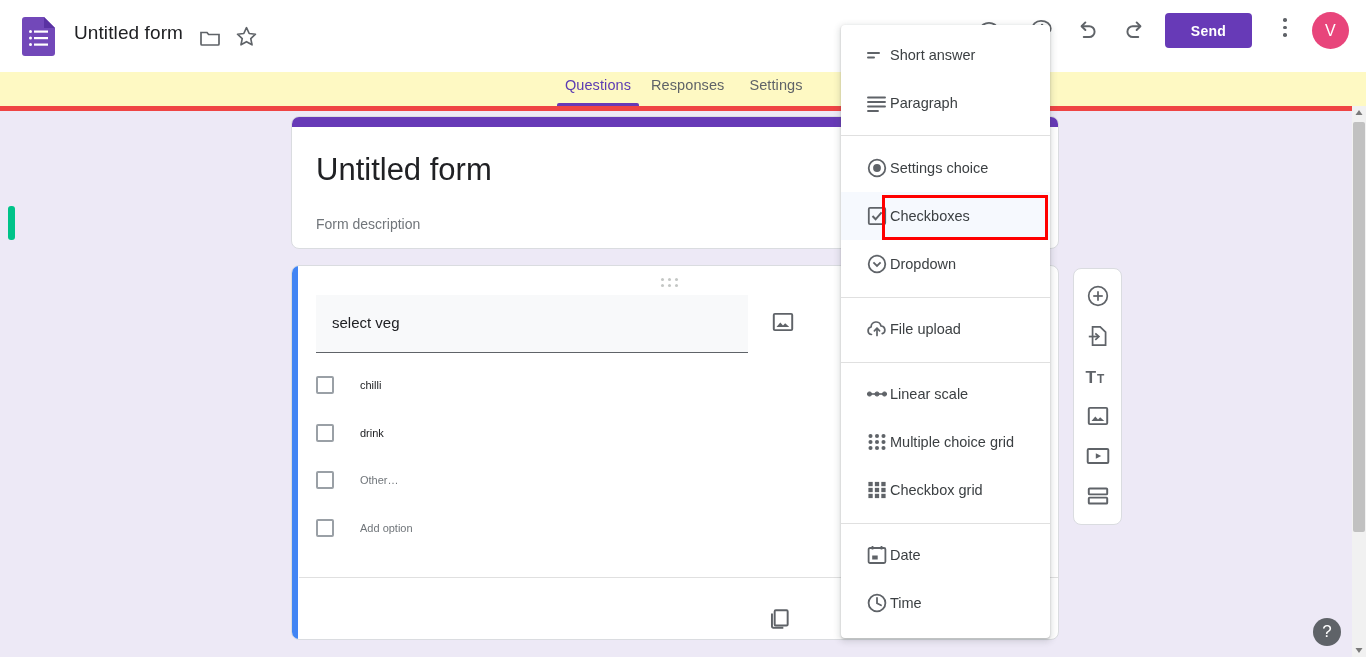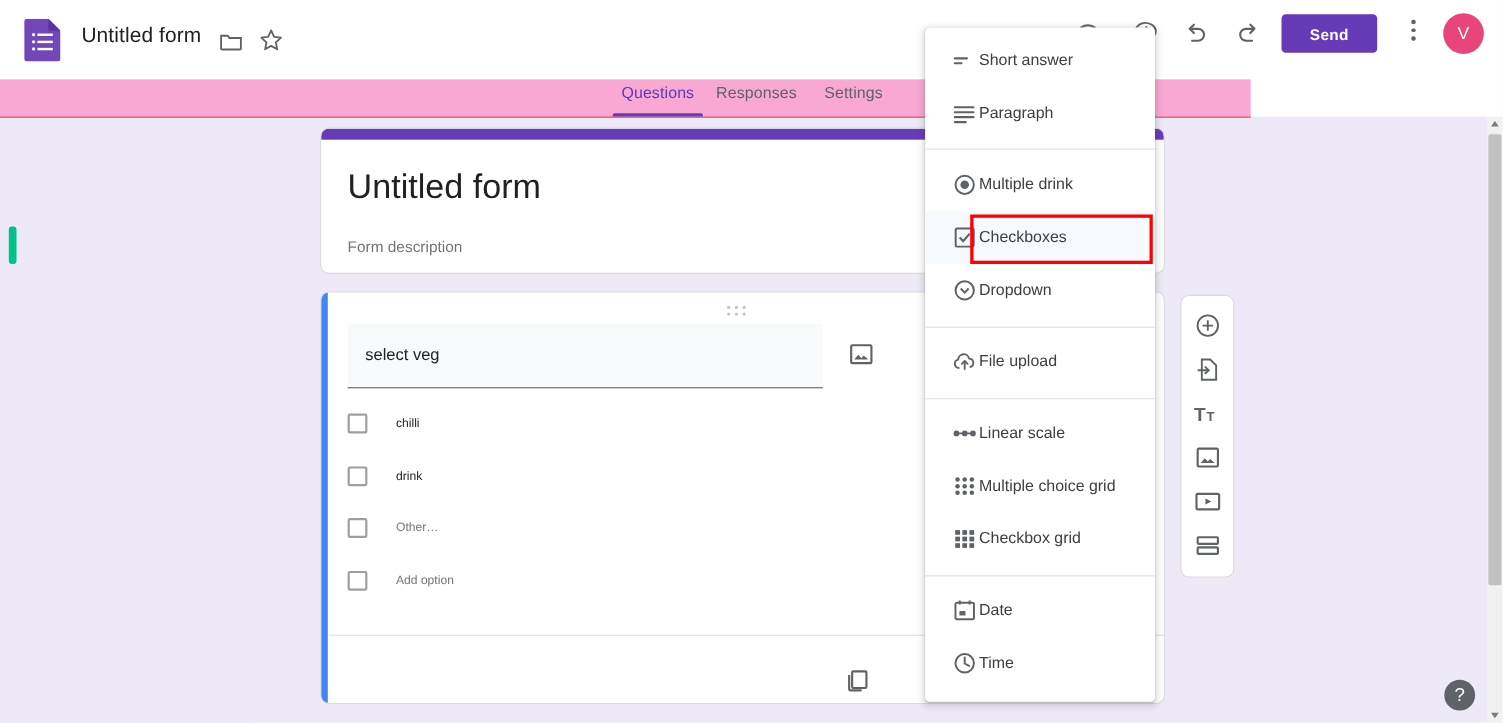--- a/index.html
+++ b/index.html
@@ -63,23 +63,23 @@
     position: absolute; left: 1312px; top: 12px;
     width: 37px; height: 37px; border-radius: 50%;
     background: #e8457b; color: #fff;
     font-size: 16px; line-height: 37px; text-align: center;
     letter-spacing: 0.2px;
   }
 
   
   .tabs {
     position: absolute; left: 0; top: 72px;
-    width: 1137px; height: 34px;
-    background: #f9a8d4;
-    border-bottom: 1px solid #ef4444;
+    width: 1366px; height: 34px;
+    background: #fef9c3;
+    border-bottom: 5px solid #ef4444;
     z-index: 4;
   }
   .tab {
     position: absolute; top: 0; height: 34px;
     font-size: 14.5px; color: #5f6368;
     line-height: 26px; cursor: pointer;
     letter-spacing: 0.1px;
   }
   .tab.active { color: #5b3bb3; }
   .tab.active::after {
@@ -497,21 +497,21 @@
 
     <div class="menu-sep" style="top:110px;"></div>
 
     <div class="menu-item" style="top:119px;">
       <span class="menu-ico">
         <svg width="24" height="24" viewBox="0 0 24 24" fill="none" stroke="#5f6368" stroke-width="1.8">
           <circle cx="12" cy="12" r="8.3"></circle>
           <circle cx="12" cy="12" r="3.9" fill="#5f6368" stroke="none"></circle>
         </svg>
       </span>
-      <span class="menu-lbl">Multiple drink</span>
+      <span class="menu-lbl">Settings choice</span>
     </div>
 
     <div class="menu-item hovered" style="top:167px;">
       <span class="menu-ico">
         <svg width="24" height="24" viewBox="0 0 24 24" fill="none" stroke="#5f6368" stroke-width="1.8">
           <rect x="3.8" y="3.8" width="16.4" height="16.4" rx="1.2"></rect>
           <polyline points="7.5,12 10.6,15.3 16.6,8.4" stroke-width="2"></polyline>
         </svg>
       </span>
       <span class="menu-lbl">Checkboxes</span>

